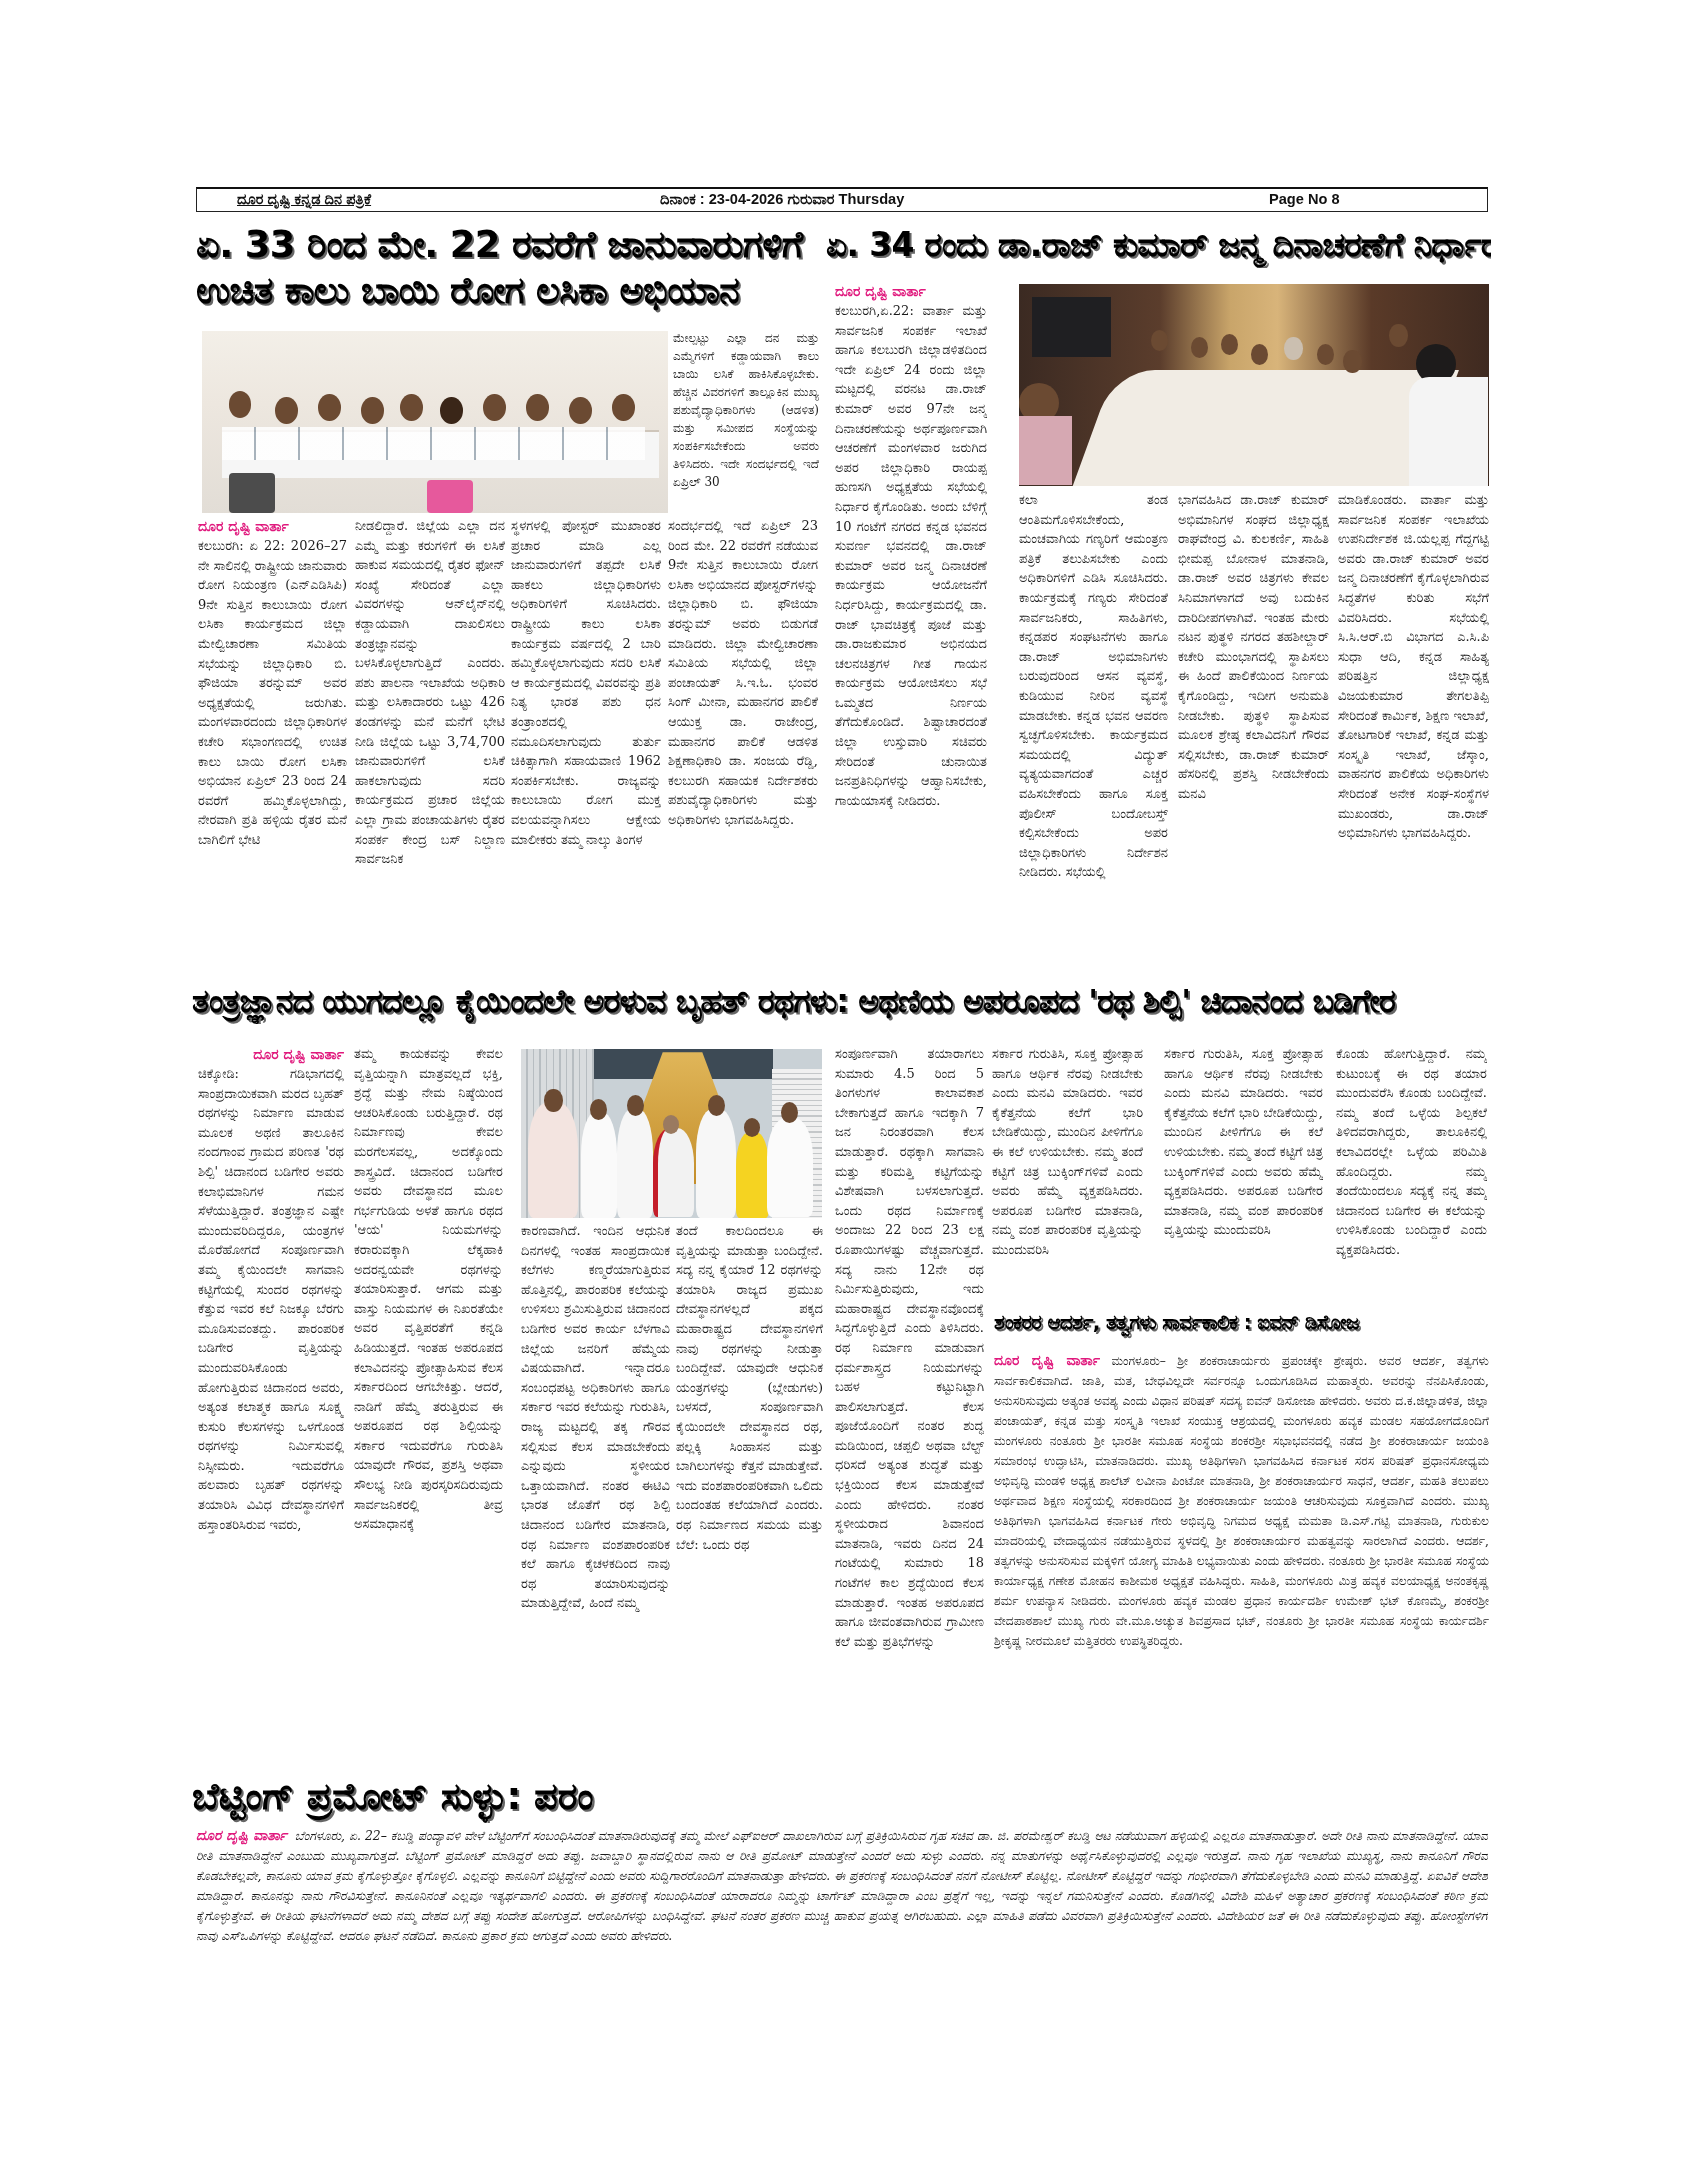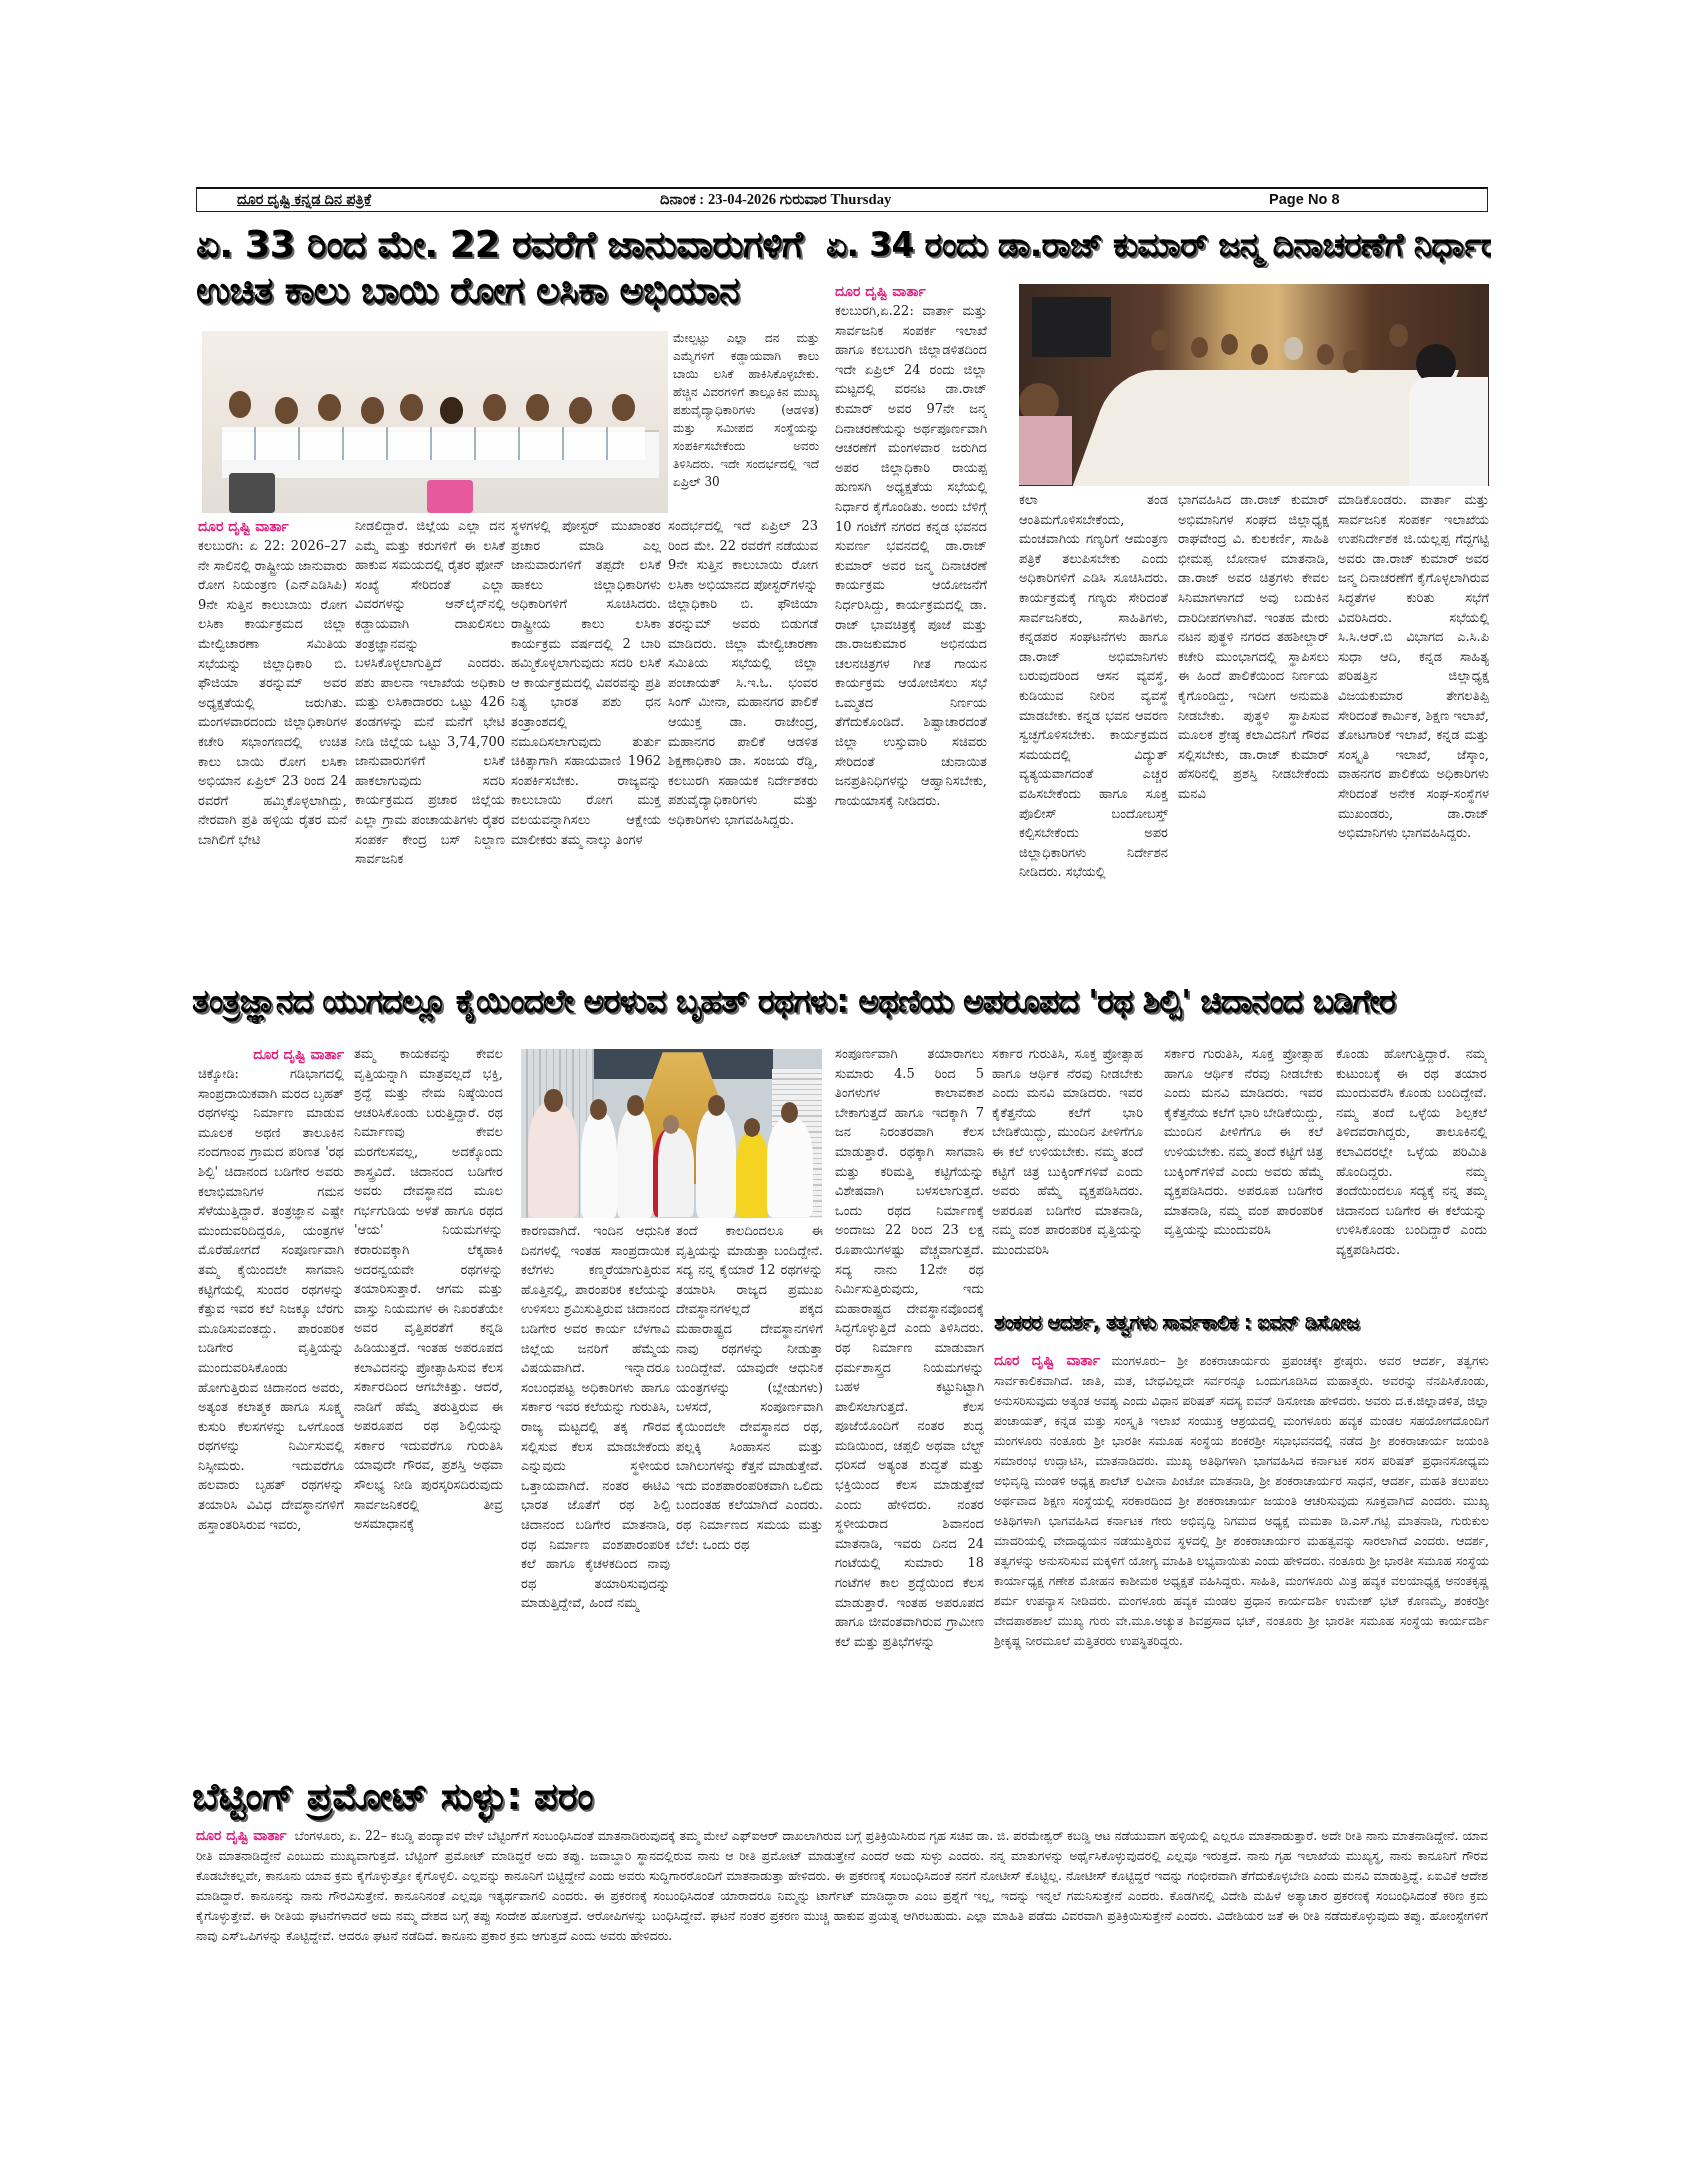--- a/index.html
+++ b/index.html
@@ -14,21 +14,21 @@
   .photo{overflow:hidden;}
   .person{position:absolute;border-radius:40% 40% 10% 10%;}
   .head{position:absolute;border-radius:50%;background:#6b4a32;}
   .wide{font-family:"DejaVu Serif",serif;font-size:13px;line-height:20px;text-align:justify;color:#1a1a1a;overflow:hidden;}
 </style>
 </head>
 <body>
 
 <div class="abs hdr">
   <span style="left:40px;text-decoration:underline;">ದೂರ ದೃಷ್ಟಿ ಕನ್ನಡ ದಿನ ಪತ್ರಿಕೆ</span>
-  <span style="left:463px;font-family:Liberation Serif, serif;">ದಿನಾಂಕ : 23-04-2026  ಗುರುವಾರ  Thursday</span>
+  <span style="left:463px;">ದಿನಾಂಕ : 23-04-2026  ಗುರುವಾರ  Thursday</span>
   <span style="left:1072px;">Page No  8</span>
 </div>
 
 <div class="abs headline" style="left:196px;top:222px;width:625px;font-size:37px;line-height:46px;letter-spacing:-0.7px;">ಏ. 33 ರಿಂದ ಮೇ. 22 ರವರೆಗೆ ಜಾನುವಾರುಗಳಿಗೆ</div>
 <div class="abs headline" style="left:196px;top:268px;width:625px;font-size:37px;line-height:46px;letter-spacing:-0.7px;">ಉಚಿತ ಕಾಲು ಬಾಯಿ ರೋಗ ಲಸಿಕಾ ಅಭಿಯಾನ</div>
 
 <div class="abs headline" style="left:826px;top:222px;width:665px;font-size:33px;line-height:46px;letter-spacing:-0.7px;">ಏ. 34 ರಂದು ಡಾ.ರಾಜ್ ಕುಮಾರ್ ಜನ್ಮ ದಿನಾಚರಣೆಗೆ ನಿರ್ಧಾರ</div>
 
 <div class="abs photo" style="left:202px;top:331px;width:466px;height:182px;background:linear-gradient(#f3efe8 0%,#ede7df 40%,#e2ddd6 100%);">
   <div class="abs" style="left:20px;top:99px;width:437px;height:46px;background:#f6f6f6;border-top:2px solid #cfc6bb;"></div>
@@ -119,17 +119,17 @@
 <div class="abs col" style="left:1336px;top:1044px;width:151px;height:258px;">ಕೊಂಡು ಹೋಗುತ್ತಿದ್ದಾರೆ. ನಮ್ಮ ಕುಟುಂಬಕ್ಕೆ ಈ ರಥ ತಯಾರ ಮುಂದುವರೆಸಿ ಕೊಂಡು ಬಂದಿದ್ದೇವೆ. ನಮ್ಮ ತಂದೆ ಒಳ್ಳೆಯ ಶಿಲ್ಪಕಲೆ ತಿಳಿದವರಾಗಿದ್ದರು, ತಾಲೂಕಿನಲ್ಲಿ ಕಲಾವಿದರಲ್ಲೇ ಒಳ್ಳೆಯ ಪರಿಮಿತಿ ಹೊಂದಿದ್ದರು. ನಮ್ಮ ತಂದೆಯಿಂದಲೂ ಸದ್ಯಕ್ಕೆ ನನ್ನ ತಮ್ಮ ಚಿದಾನಂದ ಬಡಿಗೇರ ಈ ಕಲೆಯನ್ನು ಉಳಿಸಿಕೊಂಡು ಬಂದಿದ್ದಾರೆ ಎಂದು ವ್ಯಕ್ತಪಡಿಸಿದರು.</div>
 <div class="abs col" style="left:1164px;top:1044px;width:159px;height:258px;">ಸರ್ಕಾರ ಗುರುತಿಸಿ, ಸೂಕ್ತ ಪ್ರೋತ್ಸಾಹ ಹಾಗೂ ಆರ್ಥಿಕ ನೆರವು ನೀಡಬೇಕು ಎಂದು ಮನವಿ ಮಾಡಿದರು. ಇವರ ಕೈಕೆತ್ತನೆಯ ಕಲೆಗೆ ಭಾರಿ ಬೇಡಿಕೆಯಿದ್ದು, ಮುಂದಿನ ಪೀಳಿಗೆಗೂ ಈ ಕಲೆ ಉಳಿಯಬೇಕು. ನಮ್ಮ ತಂದೆ ಕಟ್ಟಿಗೆ ಚಿತ್ರ ಬುಕ್ಕಿಂಗ್‌ಗಳಿವೆ ಎಂದು ಅವರು ಹೆಮ್ಮೆ ವ್ಯಕ್ತಪಡಿಸಿದರು. ಅಪರೂಪ ಬಡಿಗೇರ ಮಾತನಾಡಿ, ನಮ್ಮ ವಂಶ ಪಾರಂಪರಿಕ ವೃತ್ತಿಯನ್ನು ಮುಂದುವರಿಸಿ</div>
 
 <div class="abs headline" style="left:994px;top:1302px;width:496px;font-size:20px;line-height:40px;letter-spacing:-0.7px;">ಶಂಕರರ ಆದರ್ಶ, ತತ್ವಗಳು ಸಾರ್ವಕಾಲಿಕ : ಐವನ್ ಡಿಸೋಜ</div>
 <div class="abs col" style="left:994px;top:1350px;width:495px;height:410px;font-size:12.2px;line-height:20px;">
   <span class="byline" style="display:inline;">ದೂರ ದೃಷ್ಟಿ ವಾರ್ತಾ</span>
   <span>ಮಂಗಳೂರು– ಶ್ರೀ ಶಂಕರಾಚಾರ್ಯರು ಪ್ರಪಂಚಕ್ಕೇ ಶ್ರೇಷ್ಠರು. ಅವರ ಆದರ್ಶ, ತತ್ವಗಳು ಸಾರ್ವಕಾಲಿಕವಾಗಿದೆ. ಜಾತಿ, ಮತ, ಬೇಧವಿಲ್ಲದೇ ಸರ್ವರನ್ನೂ ಒಂದುಗೂಡಿಸಿದ ಮಹಾತ್ಮರು. ಅವರನ್ನು ನೆನಪಿಸಿಕೊಂಡು, ಅನುಸರಿಸುವುದು ಅತ್ಯಂತ ಅವಶ್ಯ ಎಂದು ವಿಧಾನ ಪರಿಷತ್ ಸದಸ್ಯ ಐವನ್ ಡಿಸೋಜಾ ಹೇಳಿದರು. ಅವರು ದ.ಕ.ಜಿಲ್ಲಾಡಳಿತ, ಜಿಲ್ಲಾ ಪಂಚಾಯತ್, ಕನ್ನಡ ಮತ್ತು ಸಂಸ್ಕೃತಿ ಇಲಾಖೆ ಸಂಯುಕ್ತ ಆಶ್ರಯದಲ್ಲಿ ಮಂಗಳೂರು ಹವ್ಯಕ ಮಂಡಲ ಸಹಯೋಗದೊಂದಿಗೆ ಮಂಗಳೂರು ನಂತೂರು ಶ್ರೀ ಭಾರತೀ ಸಮೂಹ ಸಂಸ್ಥೆಯ ಶಂಕರಶ್ರೀ ಸಭಾಭವನದಲ್ಲಿ ನಡೆದ ಶ್ರೀ ಶಂಕರಾಚಾರ್ಯ ಜಯಂತಿ ಸಮಾರಂಭ ಉದ್ಘಾಟಿಸಿ, ಮಾತನಾಡಿದರು. ಮುಖ್ಯ ಅತಿಥಿಗಳಾಗಿ ಭಾಗವಹಿಸಿದ ಕರ್ನಾಟಕ ಸರಸ ಪರಿಷತ್ ಪ್ರಧಾನಸೋಧ್ಯಮ ಅಭಿವೃದ್ಧಿ ಮಂಡಳಿ ಅಧ್ಯಕ್ಷ ಶಾಲೆಟ್ ಲವೀನಾ ಪಿಂಟೋ ಮಾತನಾಡಿ, ಶ್ರೀ ಶಂಕರಾಚಾರ್ಯರ ಸಾಧನೆ, ಆದರ್ಶ, ಮಹತಿ ತಲುಪಲು ಅರ್ಥವಾದ ಶಿಕ್ಷಣ ಸಂಸ್ಥೆಯಲ್ಲಿ ಸರಕಾರದಿಂದ ಶ್ರೀ ಶಂಕರಾಚಾರ್ಯ ಜಯಂತಿ ಆಚರಿಸುವುದು ಸೂಕ್ತವಾಗಿದೆ ಎಂದರು. ಮುಖ್ಯ ಅತಿಥಿಗಳಾಗಿ ಭಾಗವಹಿಸಿದ ಕರ್ನಾಟಕ ಗೇರು ಅಭಿವೃದ್ಧಿ ನಿಗಮದ ಅಧ್ಯಕ್ಷೆ ಮಮತಾ ಡಿ.ಎಸ್.ಗಟ್ಟಿ ಮಾತನಾಡಿ, ಗುರುಕುಲ ಮಾದರಿಯಲ್ಲಿ ವೇದಾಧ್ಯಯನ ನಡೆಯುತ್ತಿರುವ ಸ್ಥಳದಲ್ಲಿ ಶ್ರೀ ಶಂಕರಾಚಾರ್ಯರ ಮಹತ್ವವನ್ನು ಸಾರಲಾಗಿದೆ ಎಂದರು. ಆದರ್ಶ, ತತ್ವಗಳನ್ನು ಅನುಸರಿಸುವ ಮಕ್ಕಳಿಗೆ ಯೋಗ್ಯ ಮಾಹಿತಿ ಲಭ್ಯವಾಯಿತು ಎಂದು ಹೇಳಿದರು. ನಂತೂರು ಶ್ರೀ ಭಾರತೀ ಸಮೂಹ ಸಂಸ್ಥೆಯ ಕಾರ್ಯಾಧ್ಯಕ್ಷ ಗಣೇಶ ಮೋಹನ ಕಾಶೀಮಠ ಅಧ್ಯಕ್ಷತೆ ವಹಿಸಿದ್ದರು. ಸಾಹಿತಿ, ಮಂಗಳೂರು ಮಿತ್ರ ಹವ್ಯಕ ವಲಯಾಧ್ಯಕ್ಷ ಅನಂತಕೃಷ್ಣ ಶರ್ಮ ಉಪನ್ಯಾಸ ನೀಡಿದರು. ಮಂಗಳೂರು ಹವ್ಯಕ ಮಂಡಲ ಪ್ರಧಾನ ಕಾರ್ಯದರ್ಶಿ ಉಮೇಶ್ ಭಟ್ ಕೊಣಮ್ಮೆ, ಶಂಕರಶ್ರೀ ವೇದಪಾಠಶಾಲೆ ಮುಖ್ಯ ಗುರು ವೇ.ಮೂ.ಅಚ್ಯುತ ಶಿವಪ್ರಸಾದ ಭಟ್, ನಂತೂರು ಶ್ರೀ ಭಾರತೀ ಸಮೂಹ ಸಂಸ್ಥೆಯ ಕಾರ್ಯದರ್ಶಿ ಶ್ರೀಕೃಷ್ಣ ನೀರಮೂಲೆ ಮತ್ತಿತರರು ಉಪಸ್ಥಿತರಿದ್ದರು.</span>
 </div>
 
 <div class="abs headline" style="left:192px;top:1770px;width:1300px;font-size:37px;line-height:53px;">ಬೆಟ್ಟಿಂಗ್ ಪ್ರಮೋಟ್ ಸುಳ್ಳು: ಪರಂ</div>
-<div class="abs wide" style="left:196px;top:1825px;width:1292px;height:159px;font-size:12.4px;line-height:20px;">
+<div class="abs wide" style="left:196px;top:1825px;width:1292px;height:159px;font-size:12.4px;line-height:20px;font-style:italic;">
   <span class="byline">ದೂರ ದೃಷ್ಟಿ ವಾರ್ತಾ</span>&nbsp;
   <span>ಬೆಂಗಳೂರು, ಏ. 22– ಕಬಡ್ಡಿ ಪಂದ್ಯಾವಳಿ ವೇಳೆ ಬೆಟ್ಟಿಂಗ್‌ಗೆ ಸಂಬಂಧಿಸಿದಂತೆ ಮಾತನಾಡಿರುವುದಕ್ಕೆ ತಮ್ಮ ಮೇಲೆ ಎಫ್‌ಐಆರ್ ದಾಖಲಾಗಿರುವ ಬಗ್ಗೆ ಪ್ರತಿಕ್ರಿಯಿಸಿರುವ ಗೃಹ ಸಚಿವ ಡಾ. ಜಿ. ಪರಮೇಶ್ವರ್ ಕಬಡ್ಡಿ ಆಟ ನಡೆಯುವಾಗ ಹಳ್ಳಿಯಲ್ಲಿ ಎಲ್ಲರೂ ಮಾತನಾಡುತ್ತಾರೆ. ಅದೇ ರೀತಿ ನಾನು ಮಾತನಾಡಿದ್ದೇನೆ. ಯಾವ ರೀತಿ ಮಾತನಾಡಿದ್ದೇನೆ ಎಂಬುದು ಮುಖ್ಯವಾಗುತ್ತದೆ. ಬೆಟ್ಟಿಂಗ್ ಪ್ರಮೋಟ್ ಮಾಡಿದ್ದರೆ ಅದು ತಪ್ಪು. ಜವಾಬ್ದಾರಿ ಸ್ಥಾನದಲ್ಲಿರುವ ನಾನು ಆ ರೀತಿ ಪ್ರಮೋಟ್ ಮಾಡುತ್ತೇನೆ ಎಂದರೆ ಅದು ಸುಳ್ಳು ಎಂದರು. ನನ್ನ ಮಾತುಗಳನ್ನು ಅರ್ಥೈಸಿಕೊಳ್ಳುವುದರಲ್ಲಿ ಎಲ್ಲವೂ ಇರುತ್ತದೆ. ನಾನು ಗೃಹ ಇಲಾಖೆಯ ಮುಖ್ಯಸ್ಥ, ನಾನು ಕಾನೂನಿಗೆ ಗೌರವ ಕೊಡಬೇಕಲ್ಲವೇ, ಕಾನೂನು ಯಾವ ಕ್ರಮ ಕೈಗೊಳ್ಳುತ್ತೋ ಕೈಗೊಳ್ಳಲಿ. ಎಲ್ಲವನ್ನು ಕಾನೂನಿಗೆ ಬಿಟ್ಟಿದ್ದೇನೆ ಎಂದು ಅವರು ಸುದ್ದಿಗಾರರೊಂದಿಗೆ ಮಾತನಾಡುತ್ತಾ ಹೇಳಿದರು. ಈ ಪ್ರಕರಣಕ್ಕೆ ಸಂಬಂಧಿಸಿದಂತೆ ನನಗೆ ನೋಟೀಸ್ ಕೊಟ್ಟಿಲ್ಲ. ನೋಟೀಸ್ ಕೊಟ್ಟಿದ್ದರೆ ಇದನ್ನು ಗಂಭೀರವಾಗಿ ತೆಗೆದುಕೊಳ್ಳಬೇಡಿ ಎಂದು ಮನವಿ ಮಾಡುತ್ತಿದ್ದೆ. ಏಐವಿಕೆ ಆದೇಶ ಮಾಡಿದ್ದಾರೆ. ಕಾನೂನನ್ನು ನಾನು ಗೌರವಿಸುತ್ತೇನೆ. ಕಾನೂನಿನಂತೆ ಎಲ್ಲವೂ ಇತ್ಯರ್ಥವಾಗಲಿ ಎಂದರು. ಈ ಪ್ರಕರಣಕ್ಕೆ ಸಂಬಂಧಿಸಿದಂತೆ ಯಾರಾದರೂ ನಿಮ್ಮನ್ನು ಟಾರ್ಗೆಟ್ ಮಾಡಿದ್ದಾರಾ ಎಂಬ ಪ್ರಶ್ನೆಗೆ ಇಲ್ಲ, ಇದನ್ನು ಇನ್ನಲೆ ಗಮನಿಸುತ್ತೇನೆ ಎಂದರು. ಕೊಡಗಿನಲ್ಲಿ ವಿದೇಶಿ ಮಹಿಳೆ ಅತ್ಯಾಚಾರ ಪ್ರಕರಣಕ್ಕೆ ಸಂಬಂಧಿಸಿದಂತೆ ಕಠಿಣ ಕ್ರಮ ಕೈಗೊಳ್ಳುತ್ತೇವೆ. ಈ ರೀತಿಯ ಘಟನೆಗಳಾದರೆ ಅದು ನಮ್ಮ ದೇಶದ ಬಗ್ಗೆ ತಪ್ಪು ಸಂದೇಶ ಹೋಗುತ್ತದೆ. ಆರೋಪಿಗಳನ್ನು ಬಂಧಿಸಿದ್ದೇವೆ. ಘಟನೆ ನಂತರ ಪ್ರಕರಣ ಮುಚ್ಚಿ ಹಾಕುವ ಪ್ರಯತ್ನ ಆಗಿರಬಹುದು. ಎಲ್ಲಾ ಮಾಹಿತಿ ಪಡೆದು ವಿವರವಾಗಿ ಪ್ರತಿಕ್ರಿಯಿಸುತ್ತೇನೆ ಎಂದರು. ವಿದೇಶಿಯರ ಜತೆ ಈ ರೀತಿ ನಡೆದುಕೊಳ್ಳುವುದು ತಪ್ಪು. ಹೋಂಸ್ಟೇಗಳಿಗೆ ನಾವು ಎಸ್‌ಒಪಿಗಳನ್ನು ಕೊಟ್ಟಿದ್ದೇವೆ. ಆದರೂ ಘಟನೆ ನಡೆದಿದೆ. ಕಾನೂನು ಪ್ರಕಾರ ಕ್ರಮ ಆಗುತ್ತದೆ ಎಂದು ಅವರು ಹೇಳಿದರು.</span>
 </div>
 
 
 </body></html>

